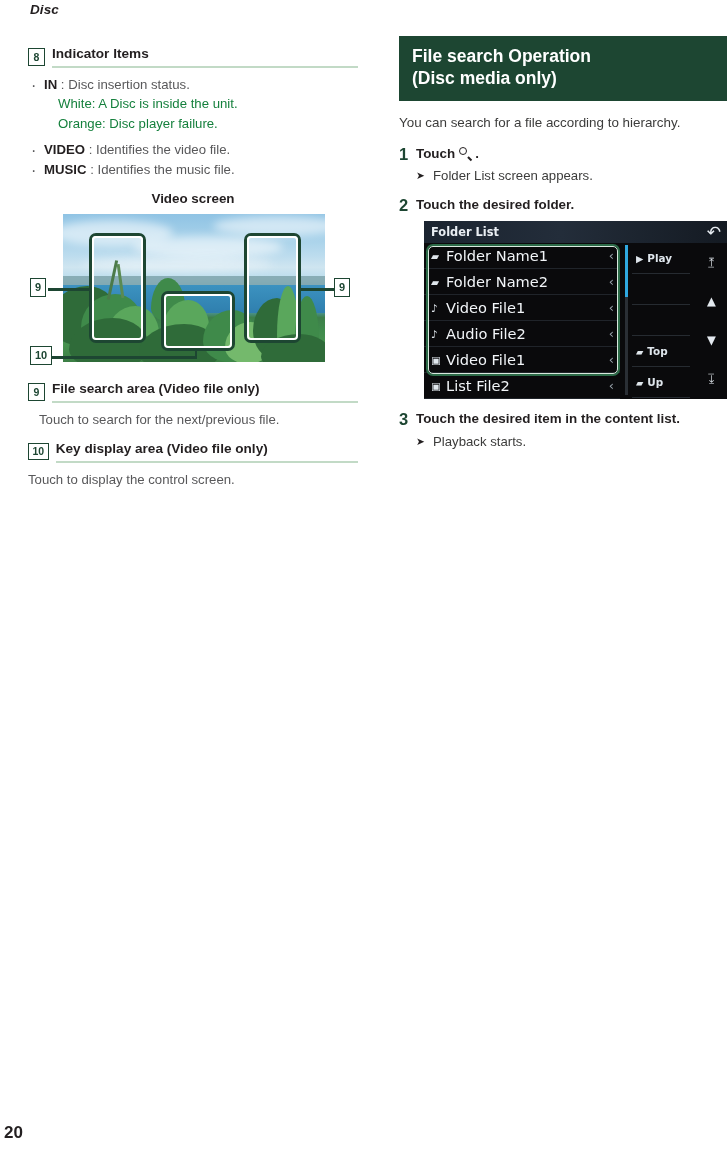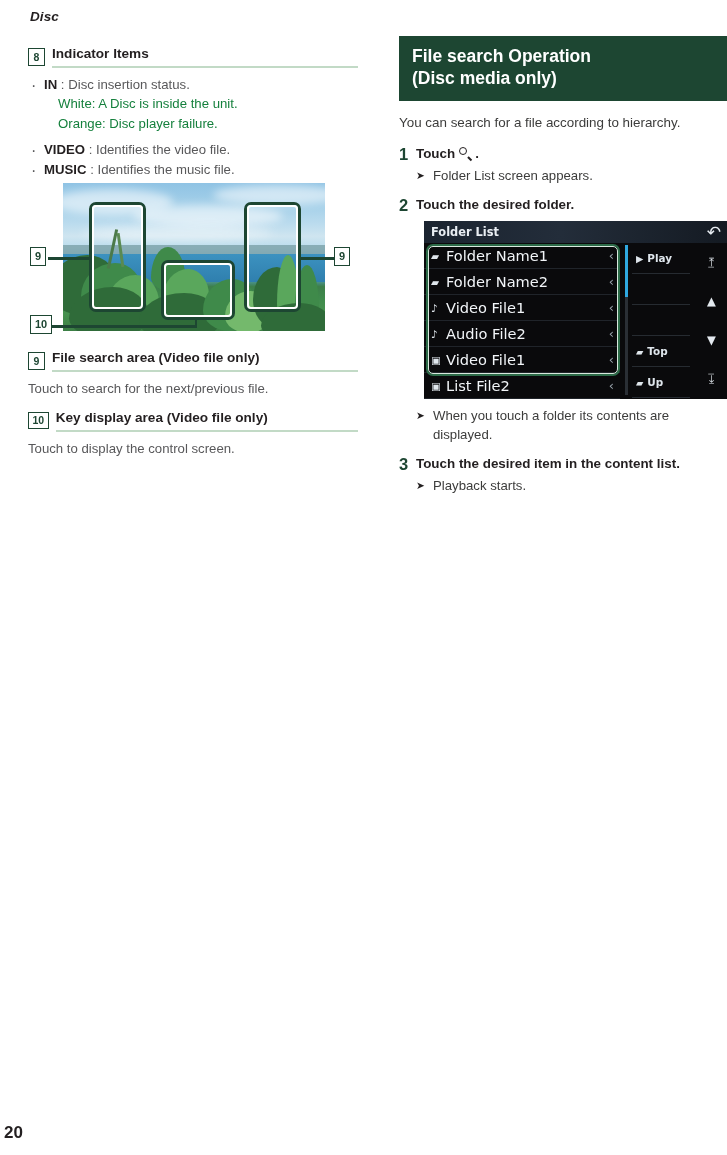--- a/index.html
+++ b/index.html
@@ -12,21 +12,21 @@
     height: 1155px;
     position: relative;
     font-family: "Liberation Sans", sans-serif;
     color: #3c3c3b;
     overflow: hidden;
   }
 
   
   .running-head {
     position: absolute;
-    top: 9px;
+    top: 2px;
     left: 30px;
     font-size: 13.5px;
     font-weight: bold;
     font-style: italic;
     color: #231f20;
     letter-spacing: 0.1px;
   }
 
   
   .page-number {
@@ -477,20 +477,21 @@
       <span class="sub-line">Orange: Disc player failure.</span>
     </li>
     <li class="li-gap">
       <b>VIDEO</b><span> : Identifies the video file.</span>
     </li>
     <li>
       <b>MUSIC</b><span> : Identifies the music file.</span>
     </li>
   </ul>
 
+  <div class="fig-caption">Video screen</div>
 
   <div class="video-fig">
 
     <div class="video-img">
 
       <div class="ph-cloud" style="left:-10px;top:6px;width:120px;height:26px;"></div>
       <div class="ph-cloud" style="left:70px;top:22px;width:150px;height:22px;"></div>
       <div class="ph-cloud" style="left:150px;top:2px;width:130px;height:20px;"></div>
       <div class="ph-cloud" style="left:20px;top:42px;width:190px;height:16px;opacity:.7;"></div>
 
@@ -528,21 +529,21 @@
 
     <div class="leader" style="left:22px;top:145px;width:147px;height:2.4px;"></div>
     <div class="leader" style="left:167px;top:138px;width:2.4px;height:9px;"></div>
     <div class="fig-badge" style="left:2px;top:135px;">10</div>
   </div>
 
   <div class="item-head" style="margin-top:10px;">
     <span class="num-badge">9</span>
     <span class="item-head-title">File search area (Video file only)</span>
   </div>
-  <p style="margin:8px 0 0 0;font-size:13.2px;color:#58585a;line-height:1.4;">Touch to search for the next/previous file.</p>
+  <p style="margin:8px 0 0 11px;font-size:13.2px;color:#58585a;line-height:1.4;">Touch to search for the next/previous file.</p>
 
   <div class="item-head" style="margin-top:11px;">
     <span class="num-badge">10</span>
     <span class="item-head-title">Key display area (Video file only)</span>
   </div>
   <p style="margin:8px 0 0 0;font-size:13.2px;color:#58585a;line-height:1.4;">Touch to display the control screen.</p>
 
 </div>
 
 <div class="col-right">
@@ -642,21 +643,20 @@
     </div>
 
     <div class="ds-navcol">
       <div class="ds-nav">⤒̲</div>
       <div class="ds-nav">▲</div>
       <div class="ds-nav">▼</div>
       <div class="ds-nav">⤓̅</div>
     </div>
   </div>
 
-  <div class="step-result" style="margin:8px 0 0 17px;">When you touch a folder its contents are displayed.</div>
 
   <div class="step">
     <div class="step-num">3</div>
     <div class="step-body">
       <div class="step-title">Touch the desired item in the content list.</div>
       <div class="step-result">Playback starts.</div>
     </div>
   </div>
 
 </div>

